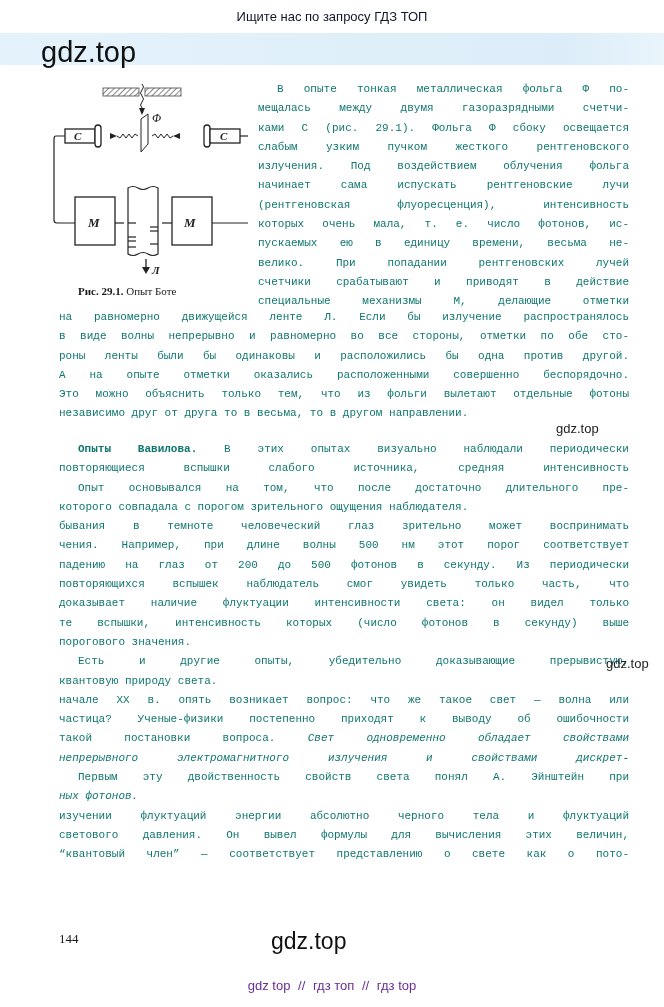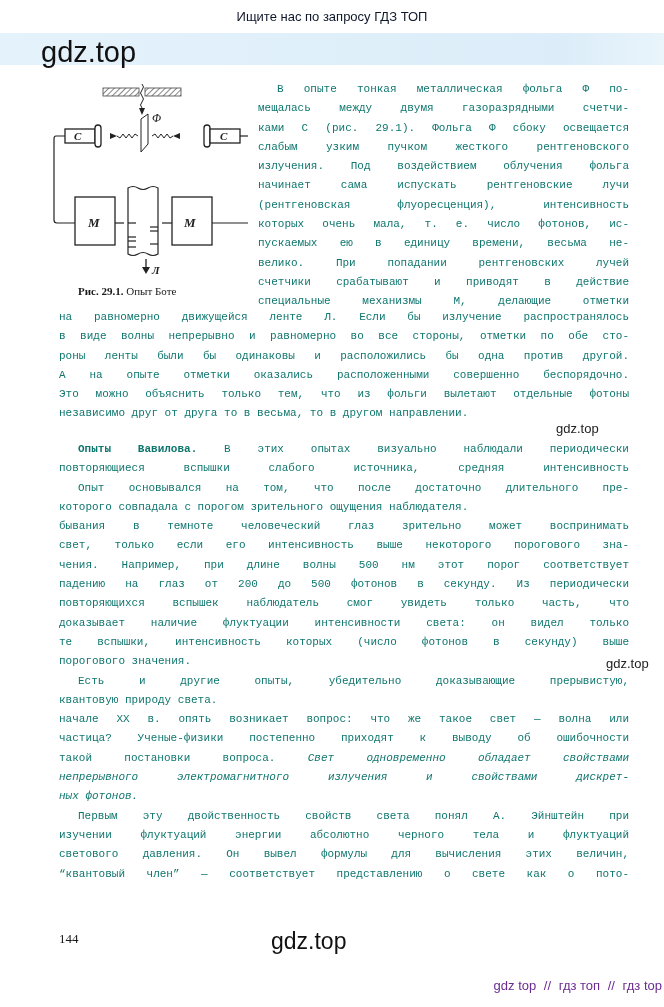--- a/index.html
+++ b/index.html
@@ -48,21 +48,21 @@
       position: absolute; font-family: "Liberation Sans", sans-serif; font-size: 13px; color: #222;
     }
     .page-number {
       position: absolute; left: 59px; top: 931px; font-family: "Liberation Serif", serif; font-size: 13px;
     }
     .watermark-big {
       position: absolute; left: 271px; top: 928px; font-family: "Liberation Sans", sans-serif;
       font-size: 23px; color: #111;
     }
     .footer-links {
-      position: absolute; left: 0; top: 978px; width: 664px; text-align: right;
+      position: absolute; left: 0; top: 978px; width: 664px; text-align: center;
       font-family: "Liberation Sans", sans-serif; font-size: 13px; color: #6a2c91;
     }
     .footer-links span { margin: 0 2px; }
     i { font-style: italic; }
     b { font-weight: bold; }
   </style>
 </head>
 <body>
 
 <div class="top-banner">
@@ -158,38 +158,37 @@
 
 <div class="watermark-small" style="left:556px; top:421px;">gdz.top</div>
 
 <div class="col-full2 text">
   <span class="line indent"><b>Опыты Вавилова.</b><span> В этих опытах визуально наблюдали периодически</span></span>
   <span class="line">повторяющиеся вспышки слабого источника, средняя интенсивность</span>
   <span class="line indent">Опыт основывался на том, что после достаточно длительного пре-</span>
 
   <span class="line left">которого совпадала с порогом зрительного ощущения наблюдателя.</span>
   <span class="line">бывания в темноте человеческий глаз зрительно может воспринимать</span>
-  <span class="line">свет, только если его интенсивность выше некоторого порогового зна-</span>
   <span class="line">чения. Например, при длине волны 500 нм этот порог соответствует</span>
   <span class="line">падению на глаз от 200 до 500 фотонов в секунду. Из периодически</span>
   <span class="line">повторяющихся вспышек наблюдатель смог увидеть только часть, что</span>
   <span class="line">доказывает наличие флуктуации интенсивности света: он видел только</span>
   <span class="line">те вспышки, интенсивность которых (число фотонов в секунду) выше</span>
   <span class="line left">порогового значения.</span>
 
   <span class="line indent">Есть и другие опыты, убедительно доказывающие прерывистую,</span>
   <span class="line left">квантовую природу света.</span>
 
   <span class="line">начале XX в. опять возникает вопрос: что же такое свет — волна или</span>
   <span class="line">частица? Ученые-физики постепенно приходят к выводу об ошибочности</span>
   <span class="line"><span>такой постановки вопроса. </span><i>Свет одновременно обладает свойствами</i></span>
   <span class="line"><i>непрерывного электромагнитного излучения и свойствами дискрет-</i></span>
+  <span class="line indent">Первым эту двойственность свойств света понял А. Эйнштейн при</span>
+
   <span class="line left"><i>ных фотонов.</i></span>
-
-  <span class="line indent">Первым эту двойственность свойств света понял А. Эйнштейн при</span>
   <span class="line">изучении флуктуаций энергии абсолютно черного тела и флуктуаций</span>
   <span class="line">светового давления. Он вывел формулы для вычисления этих величин,</span>
   <span class="line">“квантовый член” — соответствует представлению о свете как о пото-</span>
 </div>
 
 <div class="watermark-small" style="left:606px; top:656px;">gdz.top</div>
 
 <div class="page-number">144</div>
 <div class="watermark-big">gdz.top</div>
 

